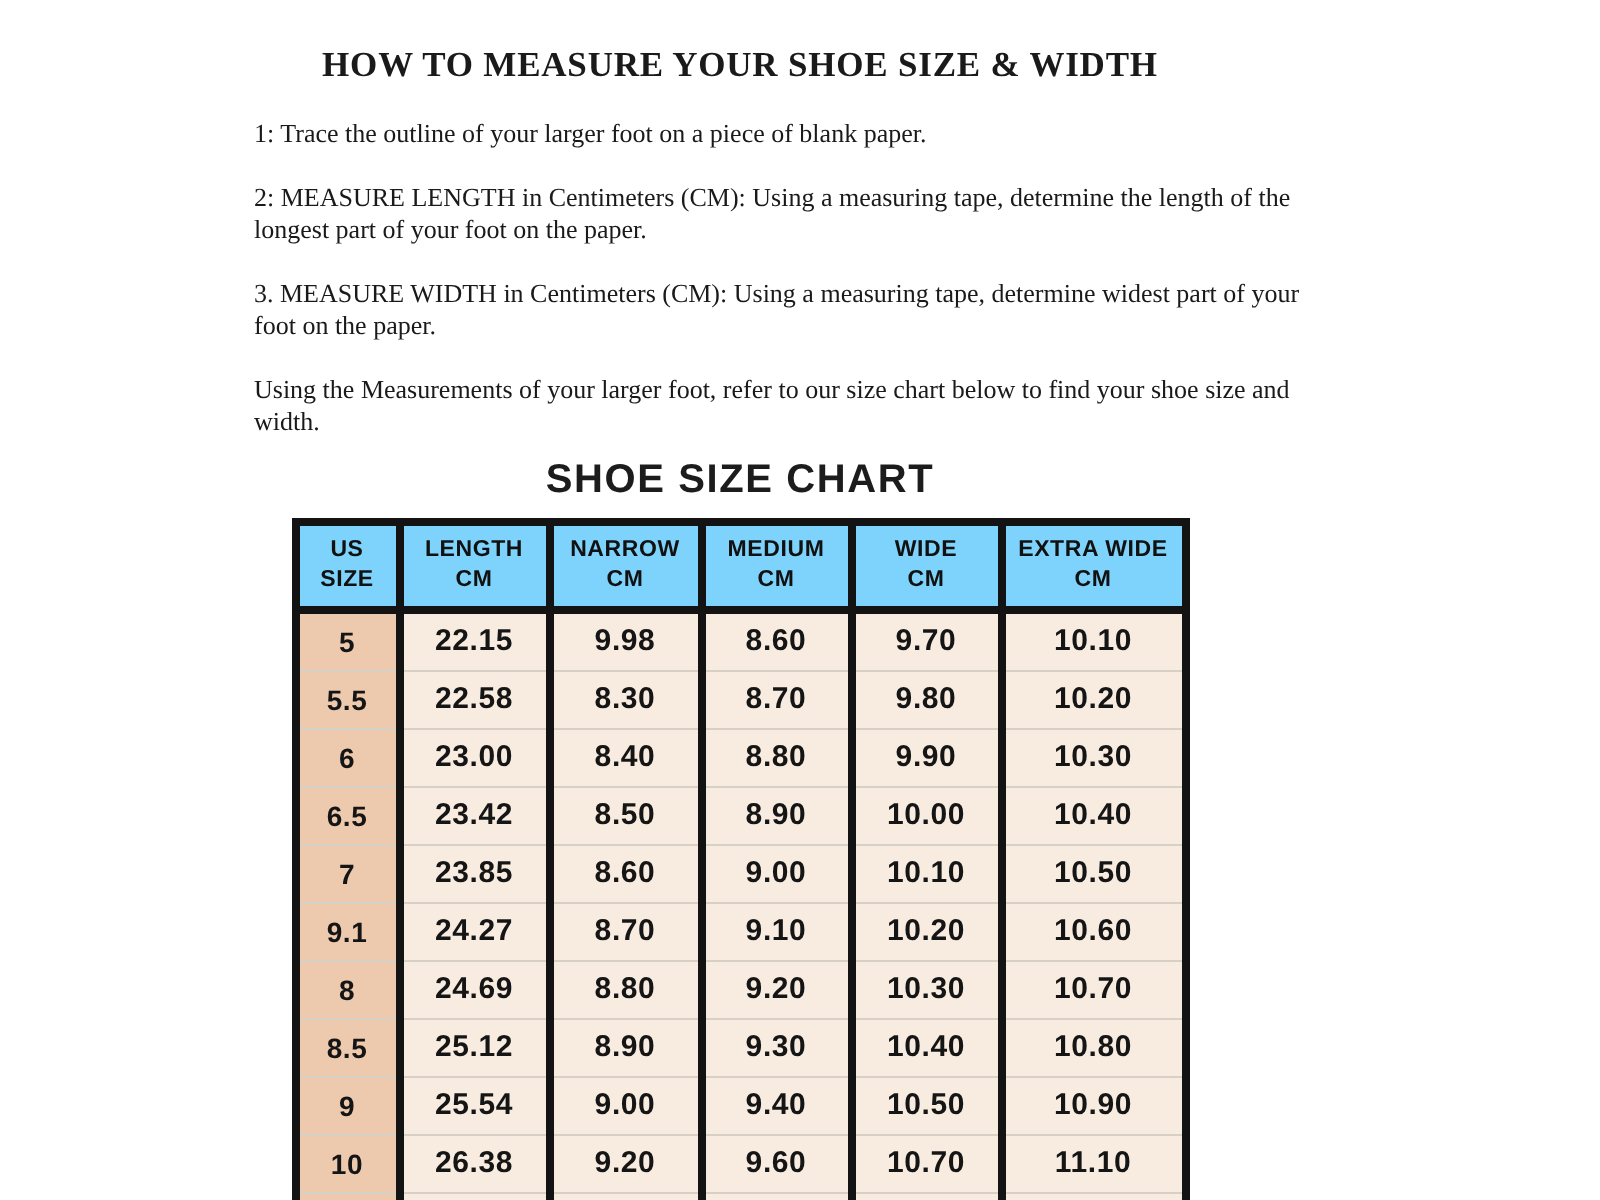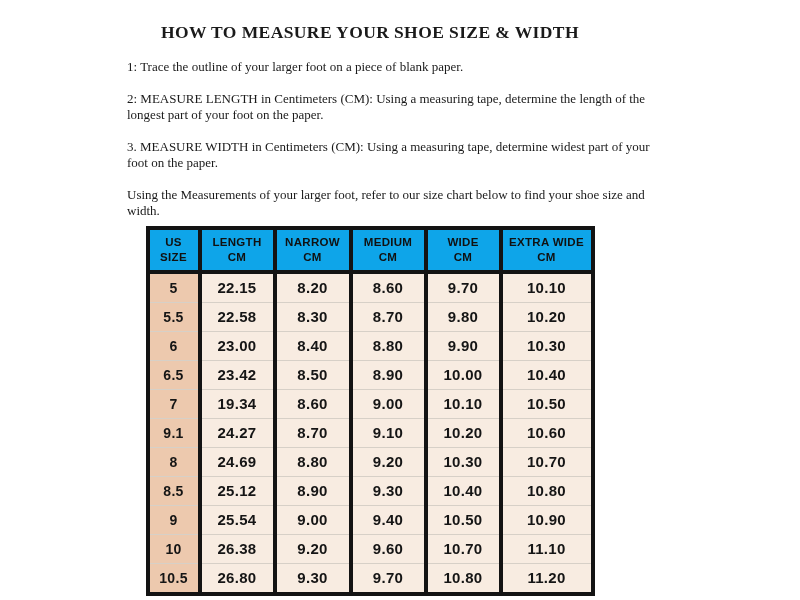--- a/index.html
+++ b/index.html
@@ -56,21 +56,21 @@
   table.size-chart td {
     border-right: 4px solid var(--grid-black, #131313);
     text-align: center;
     vertical-align: middle;
   }
   table.size-chart th:last-child,
   table.size-chart td:last-child {
     border-right: none;
   }
   thead th {
-    background: #0ea5e9;
+    background: #7dd3fc;
     border-bottom: 4px solid var(--grid-black, #131313);
     padding: 5px 0 5px 0;
     font-size: 11.5px;
     font-weight: 700;
     letter-spacing: 0.3px;
     color: #111111;
   }
   thead th span {
     display: block;
     line-height: 1.3;
@@ -99,20 +99,21 @@
 
   <h1 class="page-title">HOW TO MEASURE YOUR SHOE SIZE &amp; WIDTH</h1>
 
   <div class="instructions">
     <p>1: Trace the outline of your larger foot on a piece of blank paper.</p>
     <p>2: MEASURE LENGTH in Centimeters (CM): Using a measuring tape, determine the length of the longest part of your foot on the paper.</p>
     <p>3. MEASURE WIDTH in Centimeters (CM): Using a measuring tape, determine widest part of your foot on the paper.</p>
     <p>Using the Measurements of your larger foot, refer to our size chart below to find your shoe size and width.</p>
   </div>
 
+  <h2 class="chart-heading">SHOE SIZE CHART</h2>
 
   <table class="size-chart">
     <colgroup>
       <col style="width:52px">
       <col style="width:75px">
       <col style="width:76px">
       <col style="width:75px">
       <col style="width:75px">
       <col style="width:92px">
     </colgroup>
@@ -141,21 +142,21 @@
         <th>
           <span>EXTRA WIDE</span>
           <span>CM</span>
         </th>
       </tr>
     </thead>
     <tbody>
         <tr>
           <td class="size-col">5</td>
           <td>22.15</td>
-          <td>8.20</td>
+          <td>9.98</td>
           <td>8.60</td>
           <td>9.70</td>
           <td>10.10</td>
         </tr>
         <tr>
           <td class="size-col">5.5</td>
           <td>22.58</td>
           <td>8.30</td>
           <td>8.70</td>
           <td>9.80</td>
@@ -172,21 +173,21 @@
         <tr>
           <td class="size-col">6.5</td>
           <td>23.42</td>
           <td>8.50</td>
           <td>8.90</td>
           <td>10.00</td>
           <td>10.40</td>
         </tr>
         <tr>
           <td class="size-col">7</td>
-          <td>19.34</td>
+          <td>23.85</td>
           <td>8.60</td>
           <td>9.00</td>
           <td>10.10</td>
           <td>10.50</td>
         </tr>
         <tr>
           <td class="size-col">9.1</td>
           <td>24.27</td>
           <td>8.70</td>
           <td>9.10</td>

